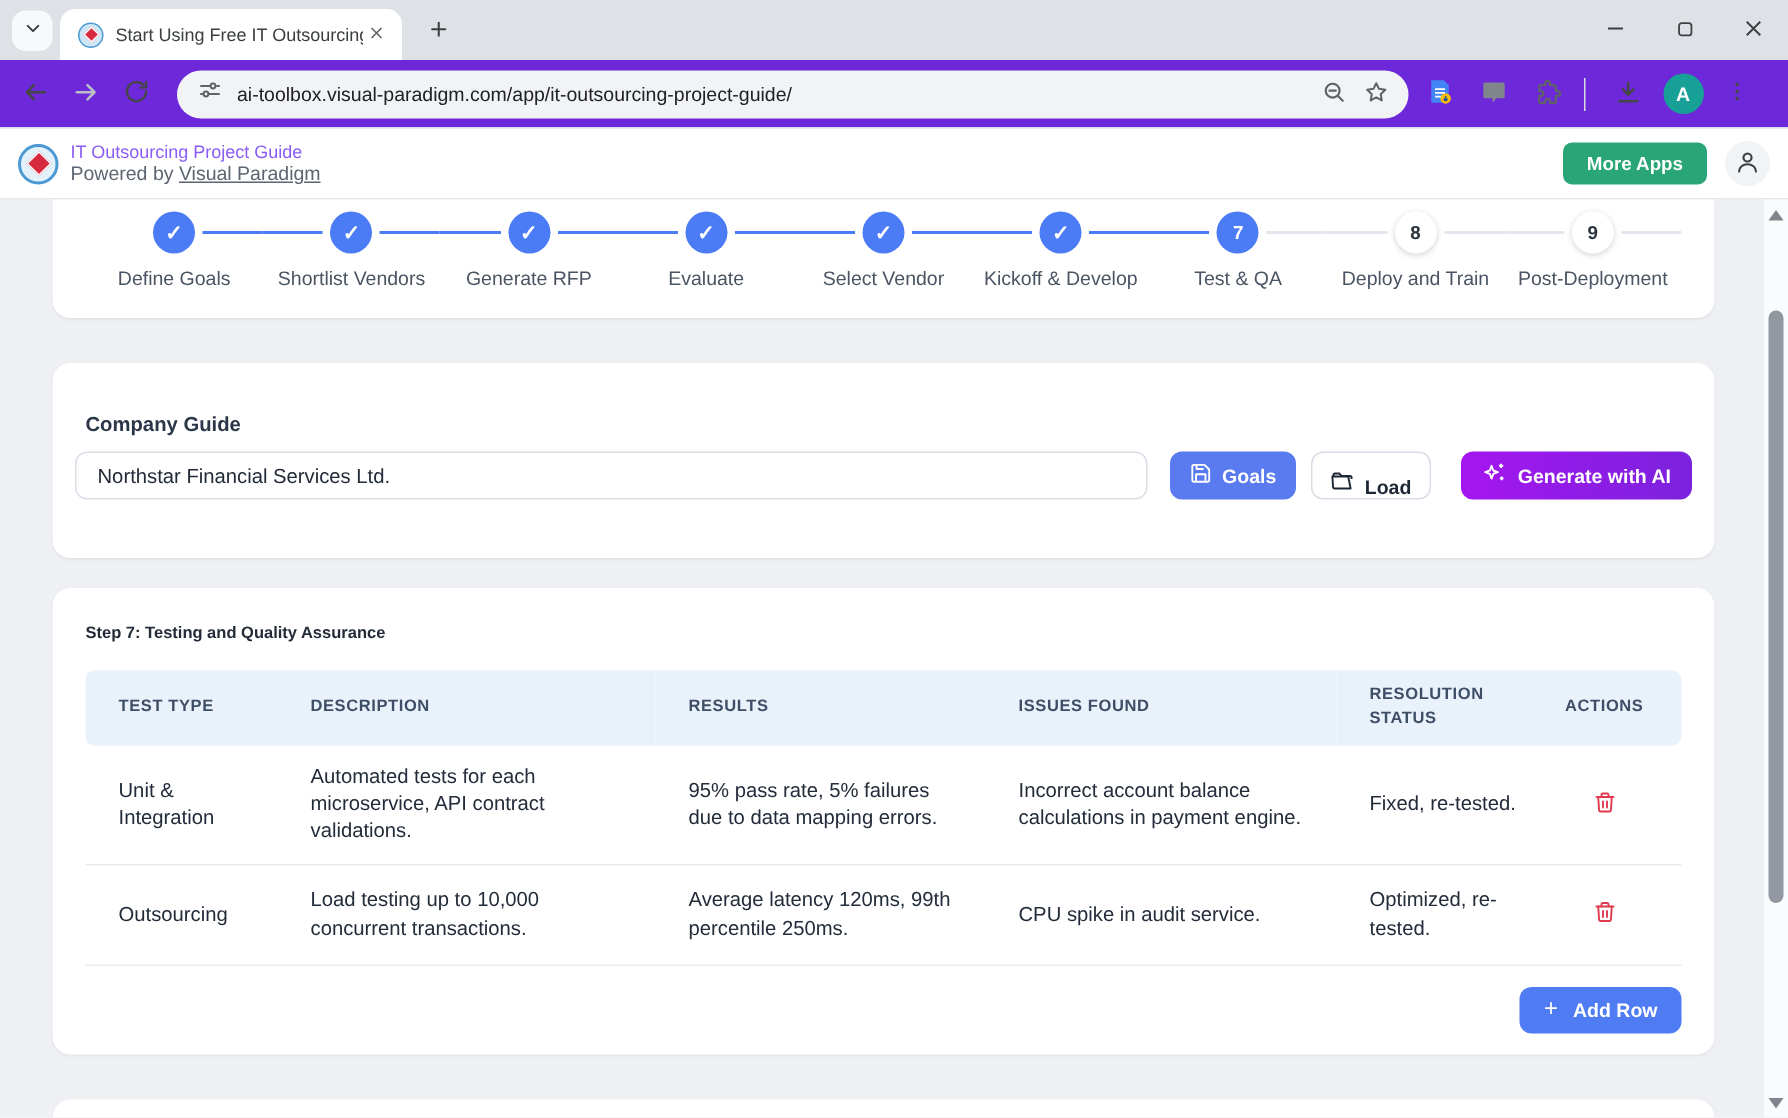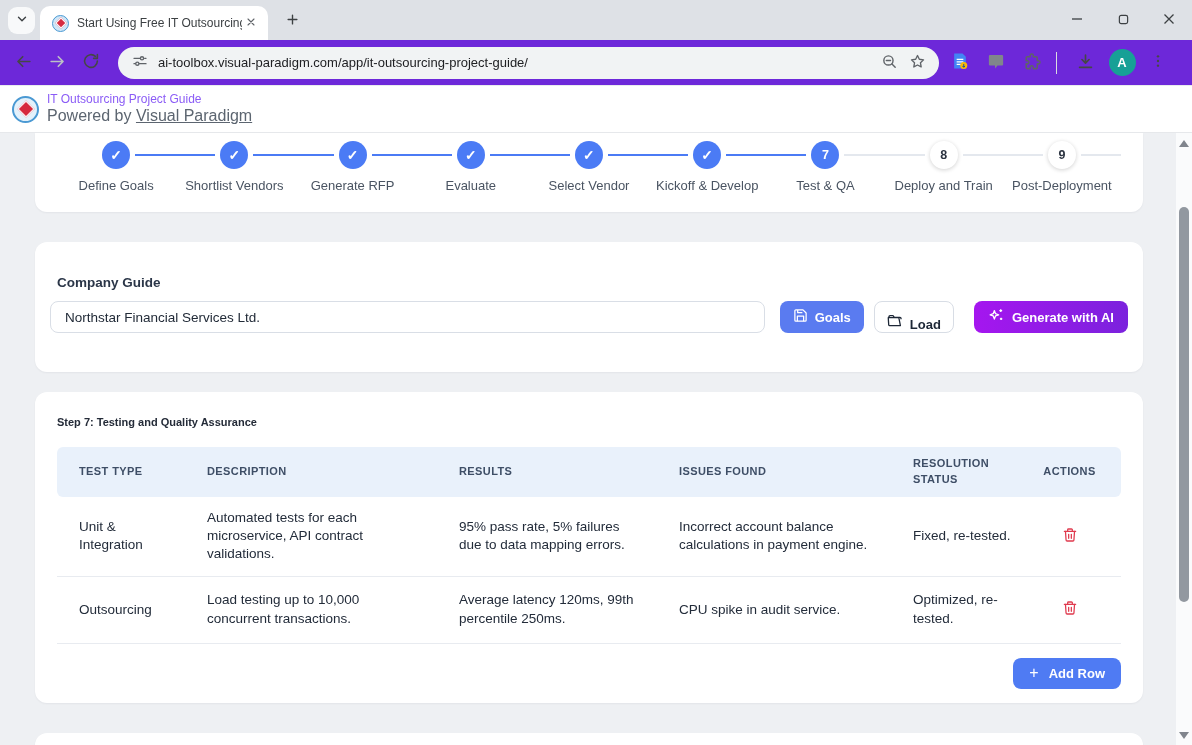--- a/index.html
+++ b/index.html
@@ -46,21 +46,21 @@
 
   
   .appheader{position:absolute;left:0;top:85px;width:1192px;height:48px;background:#fff;
     border-top:1px solid #e9ebee;border-bottom:1px solid #e6e8eb;display:flex;align-items:center;}
   .logo{width:27px;height:27px;border-radius:50%;background:#e3f1fb;border:2px solid #4a99d3;
     position:relative;margin-left:12px;flex:0 0 auto;}
   .logo i{position:absolute;left:50%;top:50%;width:12px;height:12px;margin:-6px 0 0 -6px;
     background:#d6293e;border:1.5px solid #fff;transform:rotate(45deg);}
   .titles{margin-left:8px;line-height:1.1;}
   .app-title{font-size:12px;font-weight:400;color:#8b5cf6;}
-  .powered{font-size:16px;color:#5c6570;margin-top:1px;}
+  .powered{font-size:13px;color:#5c6570;margin-top:1px;}
   .powered a{color:#5c6570;text-decoration:underline;cursor:pointer;}
   .header-right{margin-left:auto;display:flex;align-items:center;margin-right:12px;}
   .more-apps{height:28px;padding:0 16px;border:none;border-radius:6px;background:#2aa577;color:#fff;
     font-size:12.5px;font-weight:600;cursor:pointer;font-family:inherit;}
   .account-btn{width:30px;height:30px;border:none;border-radius:50%;background:#f1f3f4;cursor:pointer;
     display:flex;align-items:center;justify-content:center;margin-left:12px;padding:0;}
 
   
   .content{position:absolute;left:0;top:133px;width:1176px;height:612px;background:#eef0f3;}
   .card{position:absolute;left:35px;width:1108px;background:#fff;border-radius:12px;
@@ -284,20 +284,31 @@
   <div class="appheader">
     <span class="logo">
         <i></i>
       </span>
     <div class="titles">
       <div class="app-title">IT Outsourcing Project Guide</div>
       <div class="powered">
         <span>Powered by</span>
         <a>Visual Paradigm</a>
       </div>
+    </div>
+    <div class="header-right">
+      <button class="more-apps">More Apps</button>
+      <button class="account-btn">
+        <span>
+          <svg width="18" height="18" viewBox="0 0 24 24" fill="none" stroke="#3c4043" stroke-width="1.9" stroke-linecap="round">
+              <circle cx="12" cy="8" r="3.6"></circle>
+              <path d="M4.5 20.5c0-4 3.4-6.5 7.5-6.5s7.5 2.5 7.5 6.5"></path>
+            </svg>
+        </span>
+      </button>
     </div>
   </div>
 
   <div class="content">
 
     <div class="card card-stepper">
       <div class="steps">
         <div class="step first la s-done">
           <div class="dot">
               <span>✓</span>

